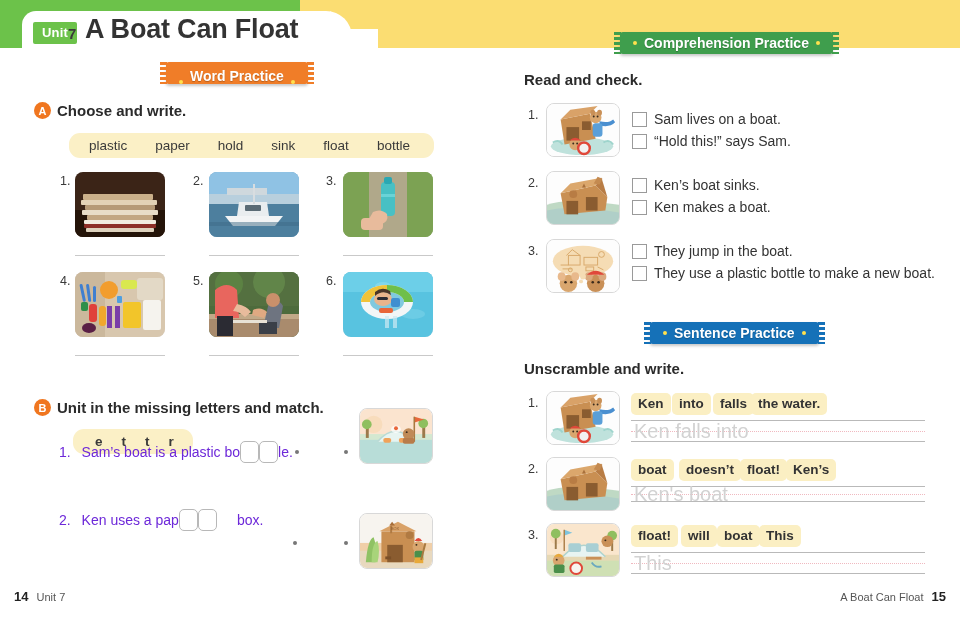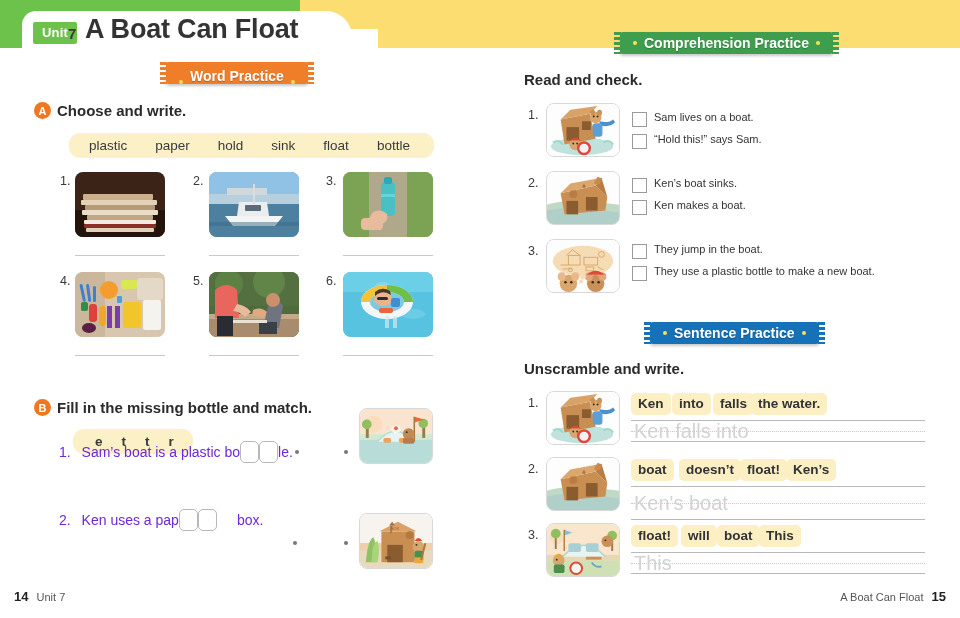--- a/index.html
+++ b/index.html
@@ -160,21 +160,21 @@
     background: #777;
   }
 
   
   .cbox {
     position: absolute;
     width: 15px; height: 15px;
     border: 1px solid #9a9a9a;
     background: #fff;
   }
-  .ctext { position: absolute; font-size: 11px; color: #333; white-space: nowrap; }
+  .ctext { position: absolute; font-size: 14px; color: #333; white-space: nowrap; }
 
   
   .chip {
     position: absolute;
     background: #fbefc3;
     border-radius: 5px;
     font-size: 13.5px; font-weight: bold; color: #333;
     padding: 3px 7px 4px 7px;
     white-space: nowrap;
   }
@@ -359,21 +359,21 @@
       <rect x="48" y="26" width="9" height="9" rx="2" fill="#3f8fd0"></rect>
       <rect x="36" y="36" width="14" height="5" rx="2" fill="#e8663a"></rect>
       <rect x="42" y="44" width="4" height="12" fill="#cde9f2" opacity=".7"></rect>
       <rect x="50" y="44" width="4" height="12" fill="#cde9f2" opacity=".7"></rect>
     </g>
   </svg>
 </div>
 <div class="answer-line" style="left:343px; top:355px; width:90px;"></div>
 
 <div class="circle-letter" style="left:34px; top:399px;">B</div>
-<div class="sect-head" style="left:57px; top:399px;">Fill in the missing bottle and match.</div>
+<div class="sect-head" style="left:57px; top:399px;">Unit in the missing letters and match.</div>
 
 <div class="wordbank" style="left:73px; top:429px; width:120px; height:25px;">
   <span class="w" style="margin-left:22px; font-weight:bold;">e</span>
   <span class="w" style="margin-left:19px; font-weight:bold;">t</span>
   <span class="w" style="margin-left:19px; font-weight:bold;">t</span>
   <span class="w" style="margin-left:19px; font-weight:bold;">r</span>
 </div>
 
 <div class="bline" style="left:59px; top:441px;">
   <span>1.</span>
@@ -591,21 +591,21 @@
     <rect x="40" y="26" width="12" height="14" fill="#8a5c30"></rect>
     <path d="M48 12 l4 -7 l5 2 l-3 6 z" fill="#c48a50"></path>
     <circle cx="27" cy="23" r="4" fill="#b87c44"></circle>
     <path d="M36 16 l2 -4 l2 4 z" fill="#a8703c"></path>
   </svg>
 </div>
 <div class="chip" style="left:631px; top:459px;">boat</div>
 <div class="chip" style="left:679px; top:459px;">doesn’t</div>
 <div class="chip" style="left:740px; top:459px;">float!</div>
 <div class="chip" style="left:786px; top:459px;">Ken’s</div>
-<div class="writeline" style="left:631px; top:486px; width:294px; height:34px;text-align:right;">
+<div class="writeline" style="left:631px; top:486px; width:294px; height:16px;text-align:right;">
   <div class="lt"></div>
   <div class="lm"></div>
   <div class="lb"></div>
   <div class="trace">Ken's boat</div>
 </div>
 
 <div class="num" style="left:528px; top:528px;">3.</div>
 <div class="illus" style="left:546px; top:523px; width:74px; height:54px;">
   <svg viewBox="0 0 74 54" preserveAspectRatio="none">
     <rect width="74" height="54" fill="#fae6cd"></rect>

